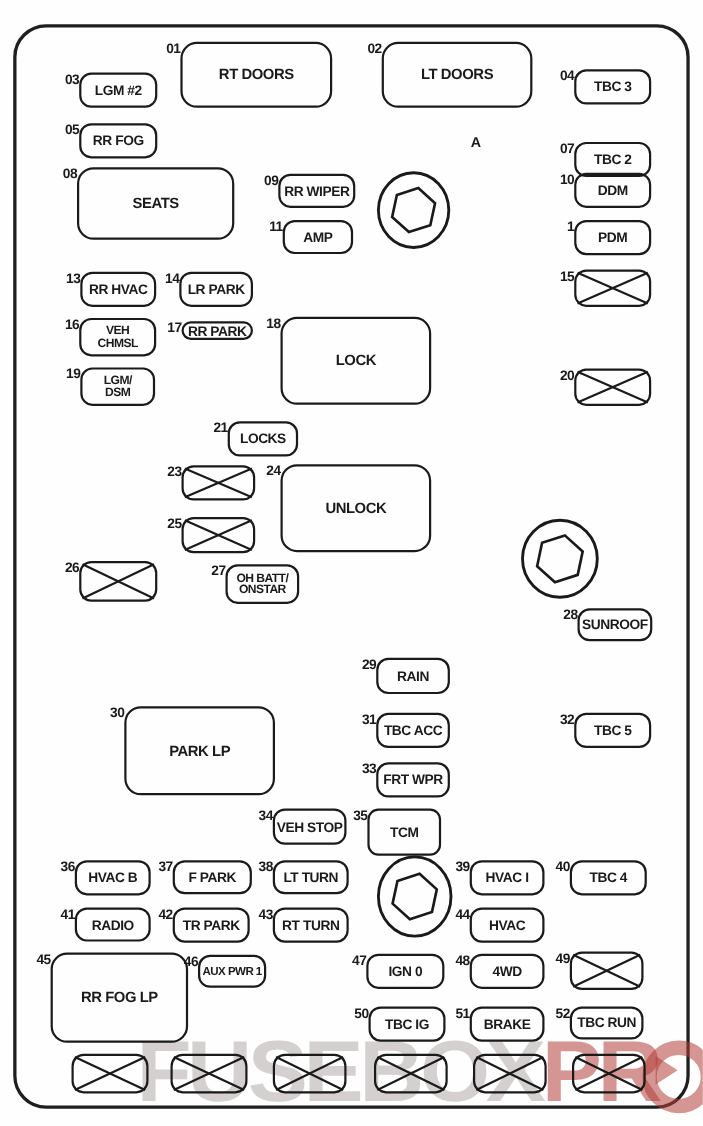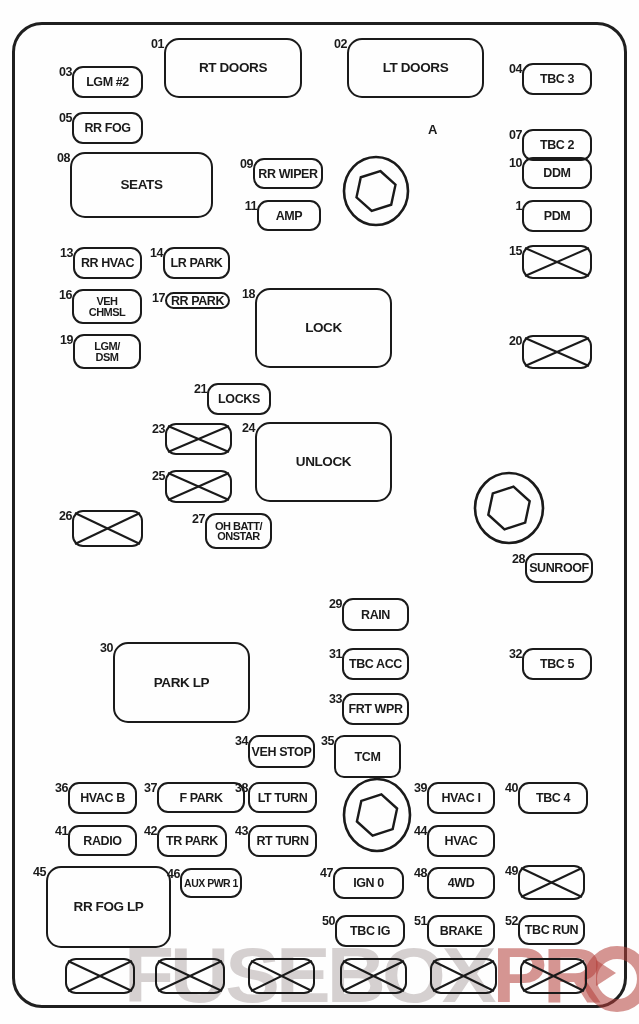--- a/index.html
+++ b/index.html
@@ -202,21 +202,21 @@
         <div class="flabel">VEH STOP</div>
       </div>
       <div class="fuse" style="left: 334px; top: 735px; width: 67px; height: 43px; border-radius: 10px;">
         <span class="fnum">35</span>
         <div class="flabel">TCM</div>
       </div>
       <div class="fuse" style="left: 68px; top: 782px; width: 69px; height: 32px;">
         <span class="fnum">36</span>
         <div class="flabel">HVAC B</div>
       </div>
-      <div class="fuse" style="left: 157px; top: 782px; width: 88px; height: 31px;">
+      <div class="fuse" style="left: 157px; top: 782px; width: 72px; height: 31px;">
         <span class="fnum">37</span>
         <div class="flabel">F PARK</div>
       </div>
       <div class="fuse" style="left: 248px; top: 782px; width: 69px; height: 31px;">
         <span class="fnum">38</span>
         <div class="flabel">LT TURN</div>
       </div>
       <div class="fuse" style="left: 427px; top: 782px; width: 68px; height: 32px;">
         <span class="fnum">39</span>
         <div class="flabel">HVAC I</div>

